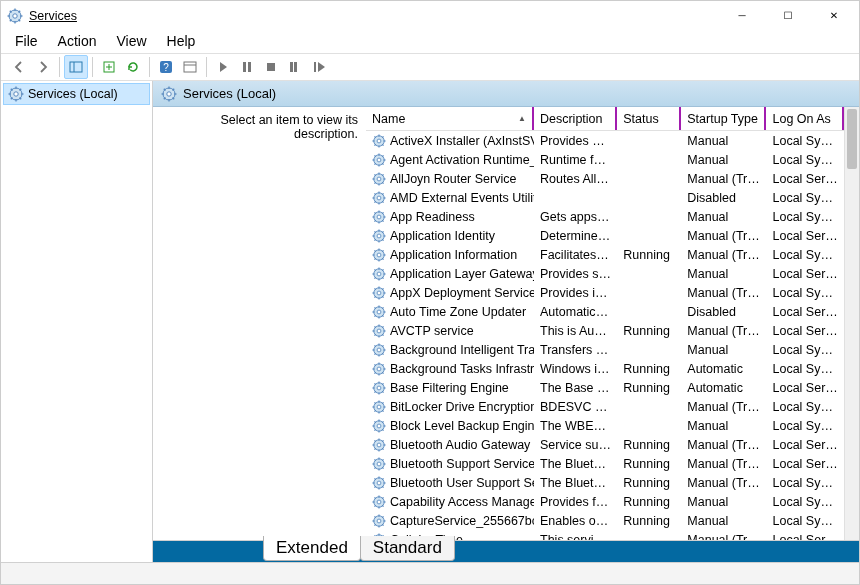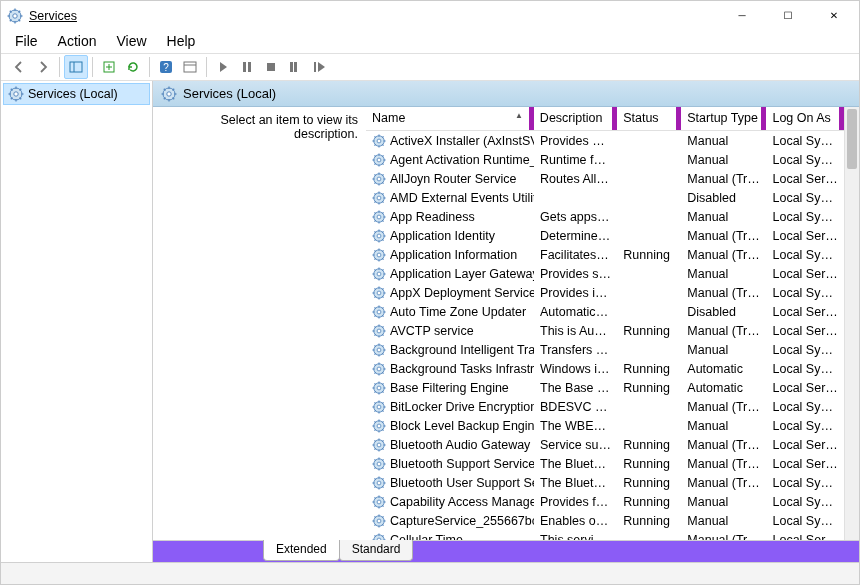--- a/index.html
+++ b/index.html
@@ -40,37 +40,37 @@
   .list-header svg { width: 16px; height: 16px; }
 
   .content { flex: 1; display: flex; min-height: 0; }
 
   .desc-pane { width: 213px; padding: 6px 8px; font-size: 12.5px; color: #000; text-align: right; }
   .table-pane { flex: 1; overflow: hidden; display: flex; }
   .table-scroll { flex: 1; overflow: auto; }
 
   
   .col-headers { display: flex; height: 24px; border-bottom: 1px solid #e0e0e0; font-size: 12.5px; position: sticky; top: 0; background: #fff; z-index: 1; }
-  .col-h { padding: 4px 6px; border-right: 5px solid #a21caf; white-space: nowrap; overflow: hidden; text-overflow: ellipsis; display: flex; }
+  .col-h { padding: 4px 6px; border-right: 2px solid #a21caf; white-space: nowrap; overflow: hidden; text-overflow: ellipsis; display: flex; align-items: center; }
   .col-h.sorted .sort-arrow { margin-left: auto; font-size: 8px; color: #555; }
 
   .c-name { width: 174px; }
   .c-desc { width: 86px; }
   .c-status { width: 66px; }
   .c-startup { width: 88px; }
   .c-logon { width: 80px; }
 
   .rows { font-size: 12.5px; }
   .row { display: flex; height: 19px; align-items: center; white-space: nowrap; }
   .cell { padding: 0 6px; overflow: hidden; text-overflow: ellipsis; }
   .cell.c-name { display: flex; align-items: center; gap: 4px; }
   .cell.c-name svg { flex-shrink: 0; width: 14px; height: 14px; }
 
   
-  .tabs { height: 22px; border-top: 1px solid #d0d0d0; display: flex; padding-left: 110px; font-size: 12px; position: relative; background: #8b5cf6;}
+  .tabs { height: 22px; border-top: 1px solid #d0d0d0; display: flex; align-items: flex-end; padding-left: 110px; font-size: 17px; position: relative; background: #0369a1;}
   .tab { padding: 2px 12px; border-left: 1px solid #b0b0b0; border-right: 1px solid #b0b0b0; border-bottom: 1px solid #b0b0b0; background: #fff; position: relative; top: -1px;
     border-radius: 0 0 4px 4px; margin-right: -1px;}
   .tab:not(.active) { background: #f4f4f4; }
 
   .status-bar { height: 22px; border-top: 1px solid #d0d0d0; background: #f4f4f4; }
 
   
   .gear { stroke: #5a8abf; fill: #cfe3f2; stroke-width: 1; }
   .gear-inner { fill: #fff; stroke: #5a8abf; }
 

